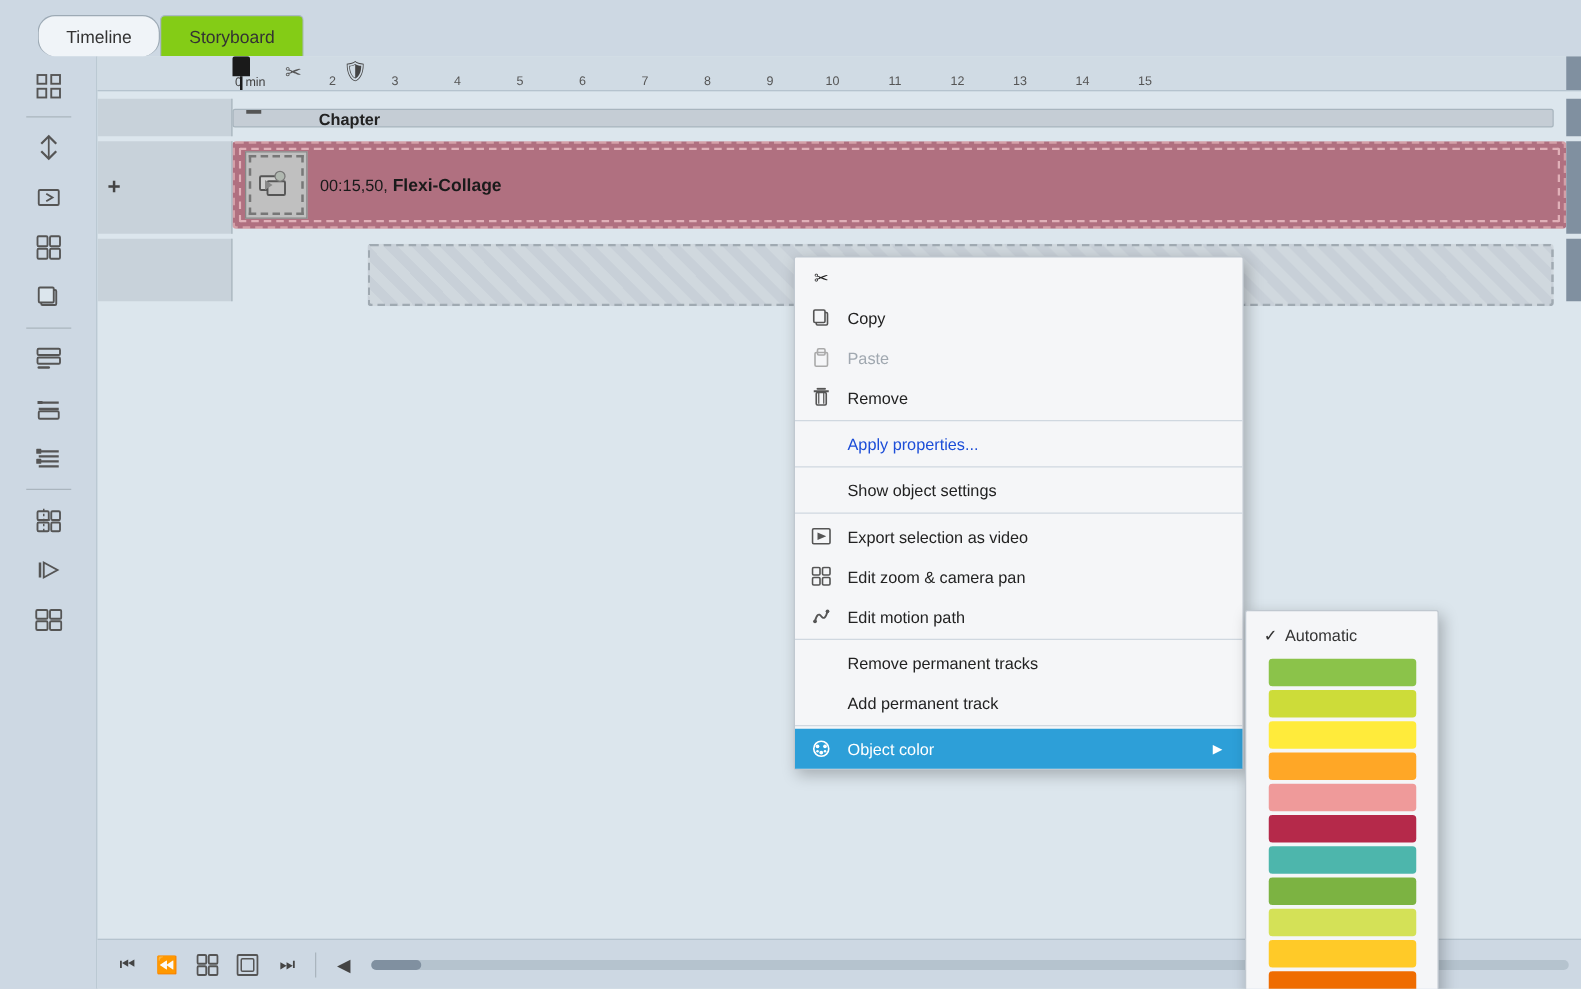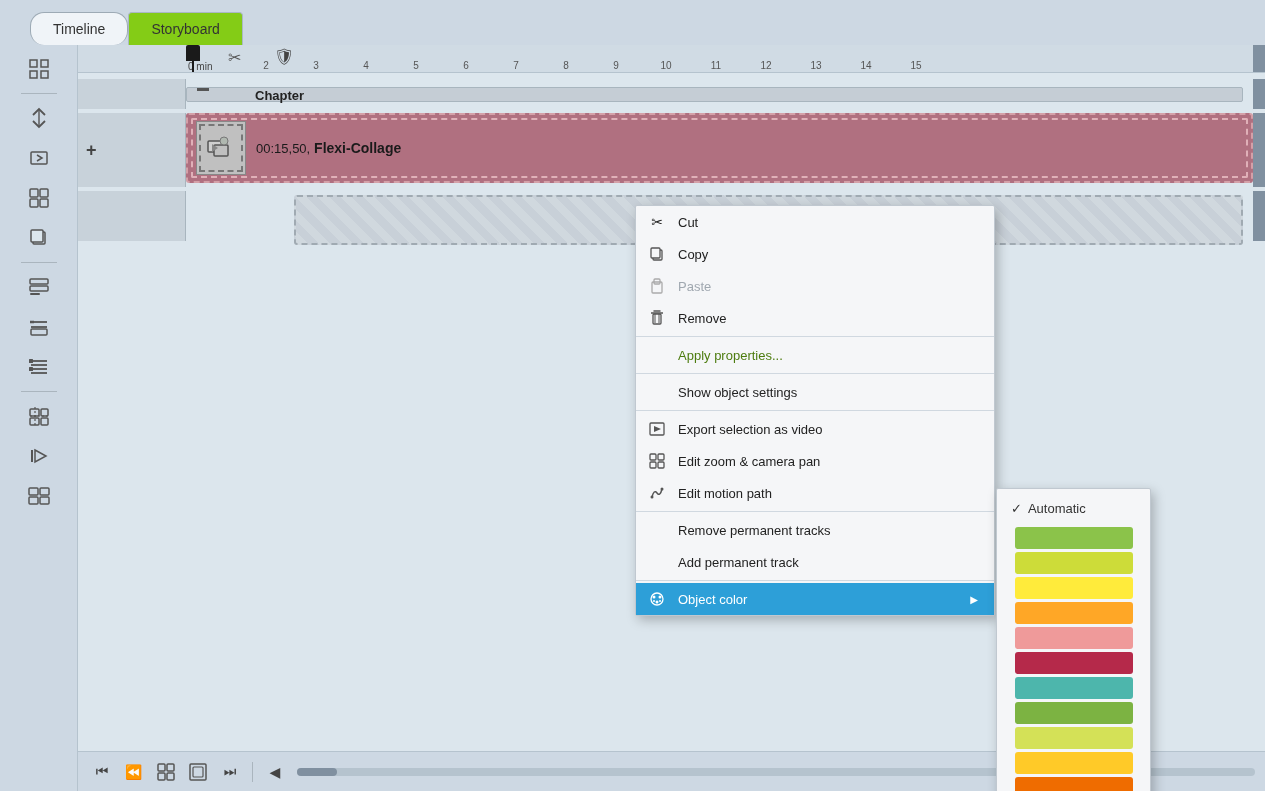--- a/index.html
+++ b/index.html
@@ -530,21 +530,20 @@
       <div style="flex:1;height:8px;background:#b5c3ce;border-radius:4px;margin-left:4px;position:relative;">
         <div style="position:absolute;left:0;top:0;width:40px;height:8px;background:#8090a0;border-radius:4px;"></div>
       </div>
     </div>
   </div>
 </div>
 
 <div class="context-menu">
   <div class="menu-item">
     <span class="menu-icon">✂</span>
-    <span class="menu-text">Cut</span>
   </div>
   <div class="menu-item">
     <span class="menu-icon">
       <svg width="16" height="16" viewBox="0 0 16 16" fill="none">
         <rect x="4" y="4" width="9" height="10" rx="1" stroke="#555" stroke-width="1.3" fill="none"></rect>
         <rect x="2" y="2" width="9" height="10" rx="1" stroke="#555" stroke-width="1.3" fill="#f5f6f8"></rect>
       </svg>
     </span>
     <span class="menu-text">Copy</span>
   </div>
@@ -565,21 +564,21 @@
         <line x1="5" y1="4" x2="5" y2="13" stroke="#555" stroke-width="1"></line>
         <line x1="9" y1="4" x2="9" y2="13" stroke="#555" stroke-width="1"></line>
         <line x1="4" y1="1" x2="10" y2="1" stroke="#555" stroke-width="1.5" stroke-linecap="round"></line>
       </svg>
     </span>
     <span class="menu-text">Remove</span>
   </div>
   <div class="menu-separator"></div>
   <div class="menu-item disabled">
     <span class="menu-icon"></span>
-    <span class="menu-text" style="color:#4d7c0f;">Apply properties...</span>
+    <span class="menu-text" style="color:#1d4ed8;">Apply properties...</span>
   </div>
   <div class="menu-separator"></div>
   <div class="menu-item">
     <span class="menu-icon"></span>
     <span class="menu-text">Show object settings</span>
   </div>
   <div class="menu-separator"></div>
   <div class="menu-item">
     <span class="menu-icon">
       <svg width="16" height="16" viewBox="0 0 16 16" fill="none">

